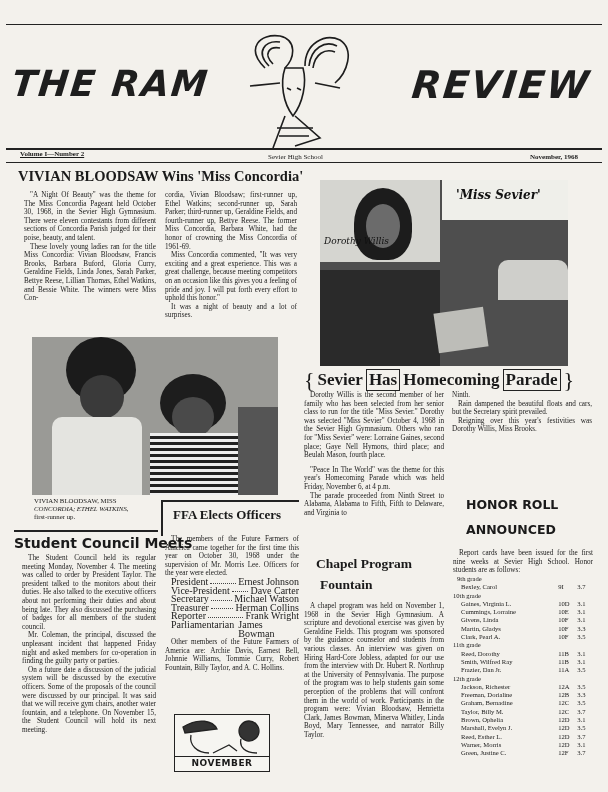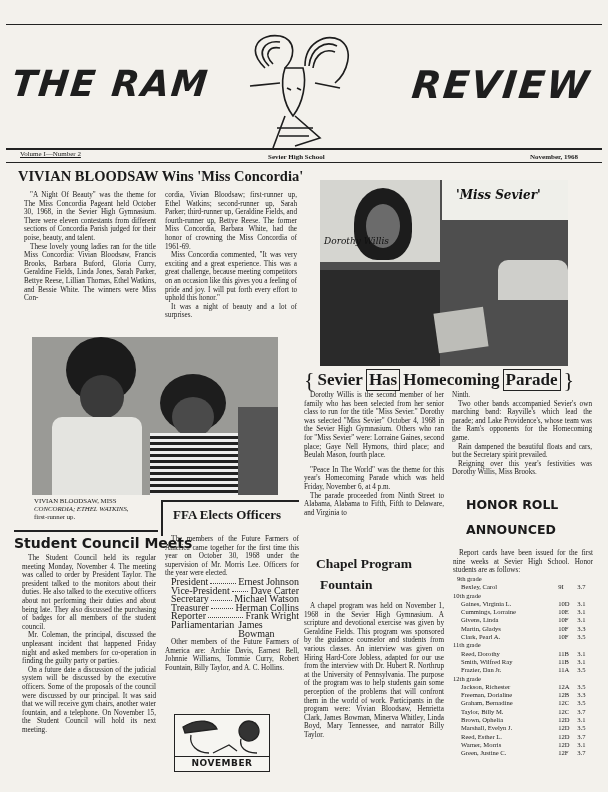--- a/index.html
+++ b/index.html
@@ -34,22 +34,22 @@
     <path d="M60 40 C55 55,58 75,68 88 C78 75,82 55,78 40 Z"></path>
     <path d="M25 58 L55 55"></path>
     <path d="M90 55 L115 60"></path>
     <path d="M62 60 L66 62 M72 60 L76 62"></path>
     <path d="M60 88 L48 120 M70 88 L95 110 L70 118"></path>
     <path d="M52 100 L88 100 M54 108 L84 108"></path>
   </g>
 </svg>
 
 <div class="rule" style="left:6px;top:148px;width:596px;height:1.5px;"></div>
-<div class="abs" style="left:20px;top:150px;font-size:7px;font-weight:normal;text-decoration:underline;">Volume I—Number 2</div>
-<div class="abs" style="left:268px;top:153px;font-size:7px;font-weight:bold;">Sevier High School</div>
+<div class="abs" style="left:20px;top:150px;font-size:7px;font-weight:bold;text-decoration:underline;">Volume I—Number 2</div>
+<div class="abs" style="left:268px;top:153px;font-size:7px;font-weight:normal;">Sevier High School</div>
 <div class="abs" style="left:530px;top:153px;font-size:7px;font-weight:bold;">November, 1968</div>
 <div class="rule" style="left:6px;top:162px;width:596px;height:1px;"></div>
 
 <div class="abs headline" style="left:18px;top:168px;font-size:14.5px;white-space:nowrap;">VIVIAN BLOODSAW Wins 'Miss Concordia'</div>
 <div class="abs small" style="left:24px;top:191px;width:132px;">
   <p>"A Night Of Beauty" was the theme for The Miss Concordia Pageant held October 30, 1968, in the Sevier High Gymnasium. There were eleven contestants from different sections of Concordia Parish judged for their poise, beauty, and talent.</p>
   <p>These lovely young ladies ran for the title Miss Concordia: Vivian Bloodsaw, Francis Brooks, Barbara Buford, Gloria Curry, Geraldine Fields, Linda Jones, Sarah Parker, Bettye Reese, Lillian Thomas, Ethel Watkins, and Bessie White. The winners were Miss Con-</p>
 </div>
 <div class="abs small" style="left:165px;top:191px;width:132px;">
   <p style="text-indent:0">cordia, Vivian Bloodsaw; first-runner up, Ethel Watkins; second-runner up, Sarah Parker; third-runner up, Geraldine Fields, and fourth-runner up, Bettye Reese. The former Miss Concordia, Barbara White, had the honor of crowning the Miss Concordia of 1961-69.</p>
@@ -152,21 +152,20 @@
   <span style="font-size:22px;font-weight:normal;">}</span>
 </div>
 
 <div class="abs small" style="left:304px;top:391px;width:140px;">
   <p>Dorothy Willis is the second member of her family who has been selected from her senior class to run for the title "Miss Sevier." Dorothy was selected "Miss Sevier" October 4, 1968 in the Sevier High Gymnasium. Others who ran for "Miss Sevier" were: Lorraine Gaines, second place; Gaye Nell Hymons, third place; and Beulah Mason, fourth place.</p>
   <p style="margin-top:6px">"Peace In The World" was the theme for this year's Homecoming Parade which was held Friday, November 6, at 4 p.m.</p>
   <p>The parade proceeded from Ninth Street to Alabama, Alabama to Fifth, Fifth to Delaware, and Virginia to</p>
 </div>
 <div class="abs small" style="left:452px;top:391px;width:140px;">
   <p style="text-indent:0">Ninth.</p>
-  <p>Two other bands accompanied Sevier's own marching band: Rayville's which lead the parade; and Lake Providence's, whose team was the Ram's opponents for the Homecoming game.</p>
   <p>Rain dampened the beautiful floats and cars, but the Secretary spirit prevailed.</p>
   <p>Reigning over this year's festivities was Dorothy Willis, Miss Brooks.</p>
 </div>
 
 <div class="abs headline" style="left:316px;top:556px;font-size:13.5px;">Chapel Program</div>
 <div class="abs headline" style="left:320px;top:577px;font-size:13.5px;">Fountain</div>
 <div class="abs small" style="left:304px;top:602px;width:140px;">
   <p>A chapel program was held on November 1, 1968 in the Sevier High Gymnasium. A scripture and devotional exercise was given by Geraldine Fields. This program was sponsored by the guidance counselor and students from various classes. An interview was given on Hiring Hard-Core Jobless, adapted for our use from the interview with Dr. Hubert R. Northrup at the University of Pennsylvania. The purpose of the program was to help students gain some perception of the problems that will confront them in the world of work. Participants in the program were: Vivian Bloodsaw, Henrietta Clark, James Bowman, Minerva Whitley, Linda Boyd, Mary Tennessee, and narrator Billy Taylor.</p>
 </div>
 

